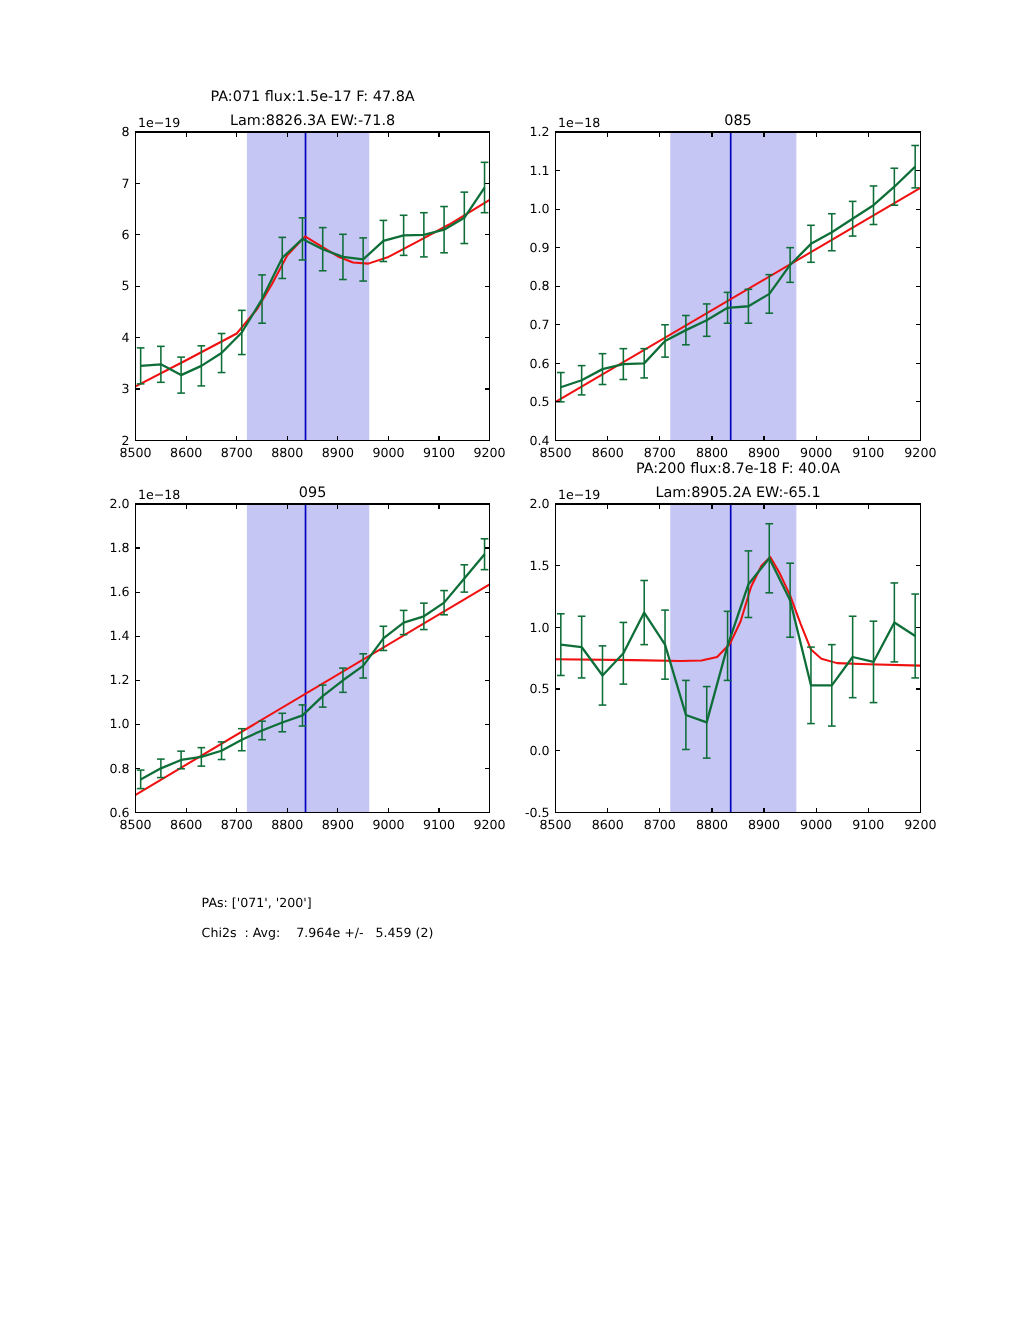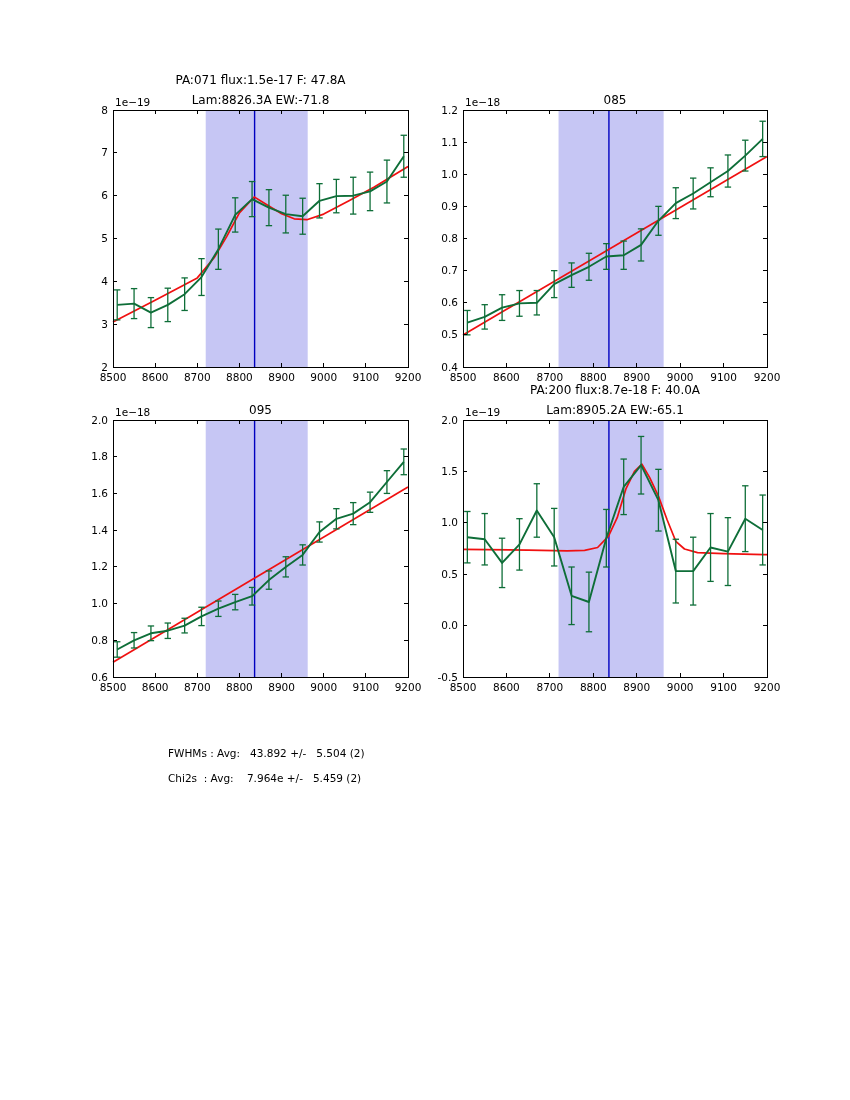--- a/index.html
+++ b/index.html
@@ -477,16 +477,16 @@
           <text x="458" y="526.3" text-anchor="end" class="tick">1.0</text>
           <text x="458" y="474.9" text-anchor="end" class="tick">1.5</text>
           <text x="458" y="423.5" text-anchor="end" class="tick">2.0</text>
         </g>
         <text x="465" y="416" text-anchor="start" class="offset">1e−19</text>
         <text x="615" y="394" text-anchor="middle" class="title">PA:200 flux:8.7e-18 F: 40.0A</text>
         <text x="615" y="414" text-anchor="middle" class="title">Lam:8905.2A EW:-65.1</text>
       </g>
     </svg>
   <div class="stats">
-    <div class="stat-line">FWHMs : Avg:   43.892 +/-   5.504 (2)</div>
+    <div class="stat-line">PAs: ['071', '200']</div>
     <div class="stat-line">Chi2s  : Avg:    7.964e +/-   5.459 (2)</div>
   </div>
 </div>
 
 </body></html>

